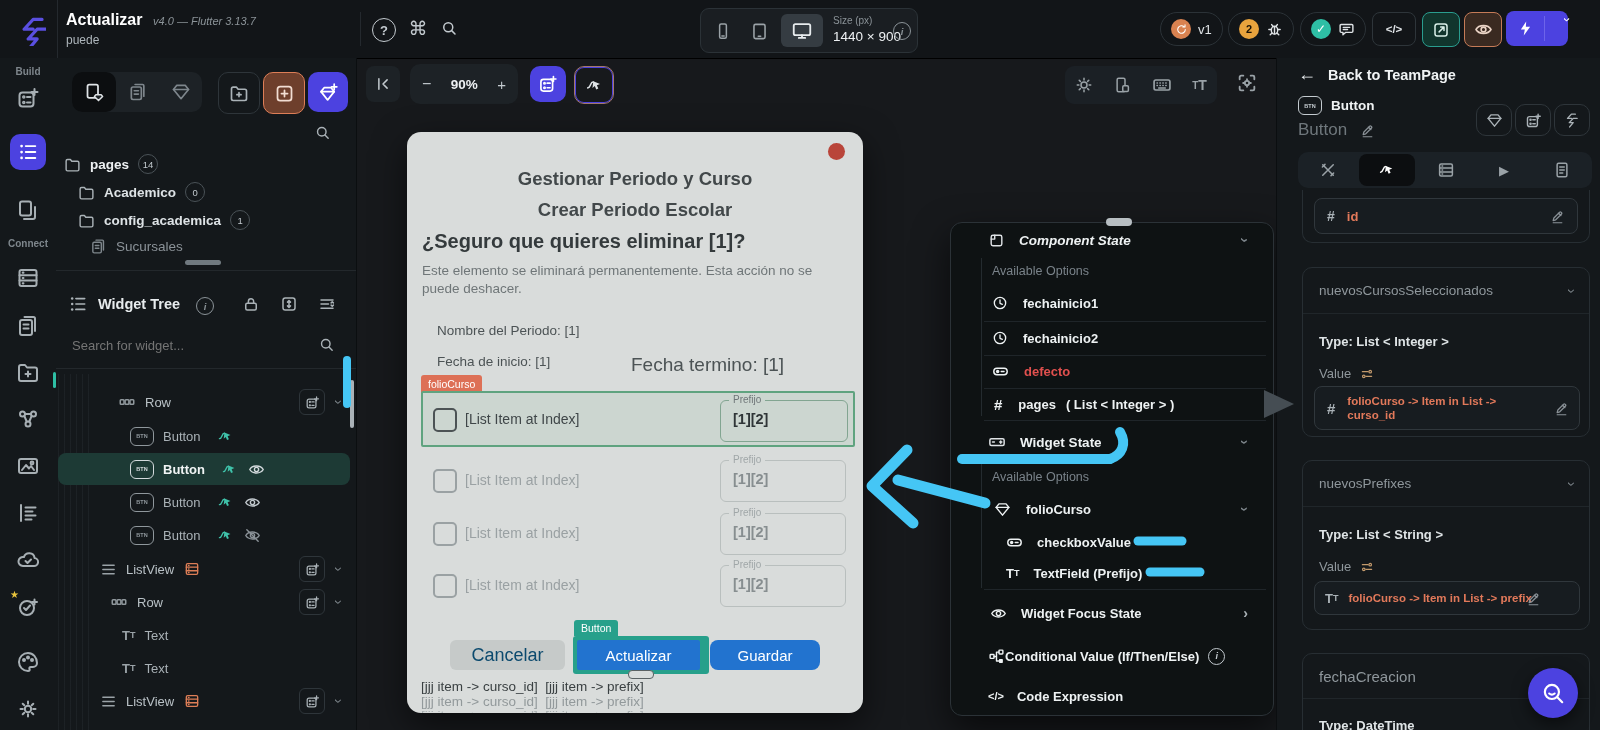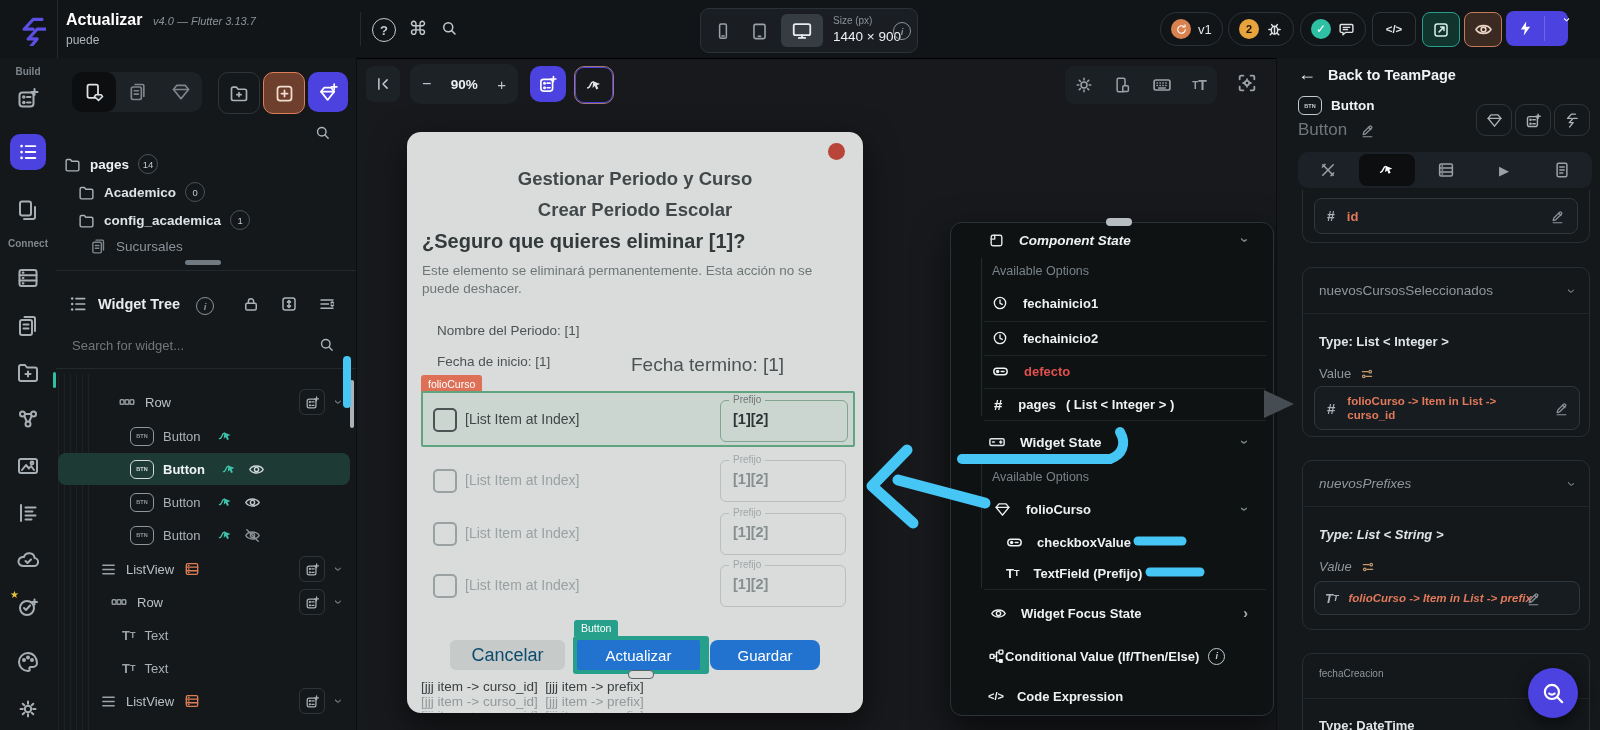--- a/index.html
+++ b/index.html
@@ -970,21 +970,21 @@
       <span class="ic" style="margin-left:auto;margin-right:10px;color:#8b9298;">
           <svg class="i" width="15" height="15" viewBox="0 0 24 24">
             <use href="#s-pencil"></use>
           </svg>
         </span>
     </div>
   </div>
 
   <div class="A" style="left:1264px;top:390px;width:0;height:0;border-top:14px solid transparent;border-bottom:14px solid transparent;border-left:30px solid #454d53;z-index:40;"></div>
 
-  <div class="card" style="left:1302px;top:460px;width:286px;height:168px;font-style:italic;">
+  <div class="card" style="left:1302px;top:460px;width:286px;height:168px;">
     <div style="position:absolute;left:16px;top:15px;right:14px;display:flex;align-items:center;">
       <span class="gray-lab" style="font-size:13.5px;">nuevosPrefixes</span>
       <span class="chev down" style="margin-left:auto;">›</span>
     </div>
     <div style="position:absolute;left:0;top:45px;width:100%;height:1px;background:#20262a;"></div>
     <div class="A" style="left:16px;top:66px;font-size:13px;font-weight:bold;color:#dfe4e6;">Type: List &lt; String &gt;</div>
     <div class="A" style="left:16px;top:98px;display:flex;align-items:center;gap:9px;">
       <span class="gray-lab" style="font-size:13px;">Value</span>
       <span class="ic" style="color:#c49a6c;">
           <svg class="i" width="14" height="14" viewBox="0 0 24 24">
@@ -1001,21 +1001,21 @@
       <span class="ic" style="margin-left:-6px;color:#8b9298;">
           <svg class="i" width="15" height="15" viewBox="0 0 24 24">
             <use href="#s-pencil"></use>
           </svg>
         </span>
     </div>
   </div>
 
   <div class="card" style="left:1302px;top:653px;width:286px;height:90px;">
     <div style="position:absolute;left:16px;top:14px;right:14px;display:flex;align-items:center;">
-      <span class="gray-lab" style="font-size:10px;">fechaCreacion</span>
+      <span class="gray-lab" style="font-size:15px;">fechaCreacion</span>
     </div>
     <div style="position:absolute;left:0;top:44px;width:100%;height:1px;background:#20262a;"></div>
     <div class="A" style="left:16px;top:64px;font-size:13px;font-weight:bold;color:#dfe4e6;">Type: DateTime</div>
   </div>
 
   <div class="A ic" style="left:1528px;top:668px;width:50px;height:50px;border-radius:50%;background:#4c42e0;box-shadow:0 6px 16px rgba(0,0,0,.5);color:#fff;z-index:60;">
     <svg class="i" width="26" height="26" viewBox="0 0 24 24">
         <circle cx="11" cy="11" r="6.5"></circle>
         <path d="M16 16l4.5 4.5"></path>
         <path d="M8.5 12.5c1.6 1.4 3.4 1.4 5 0"></path>

